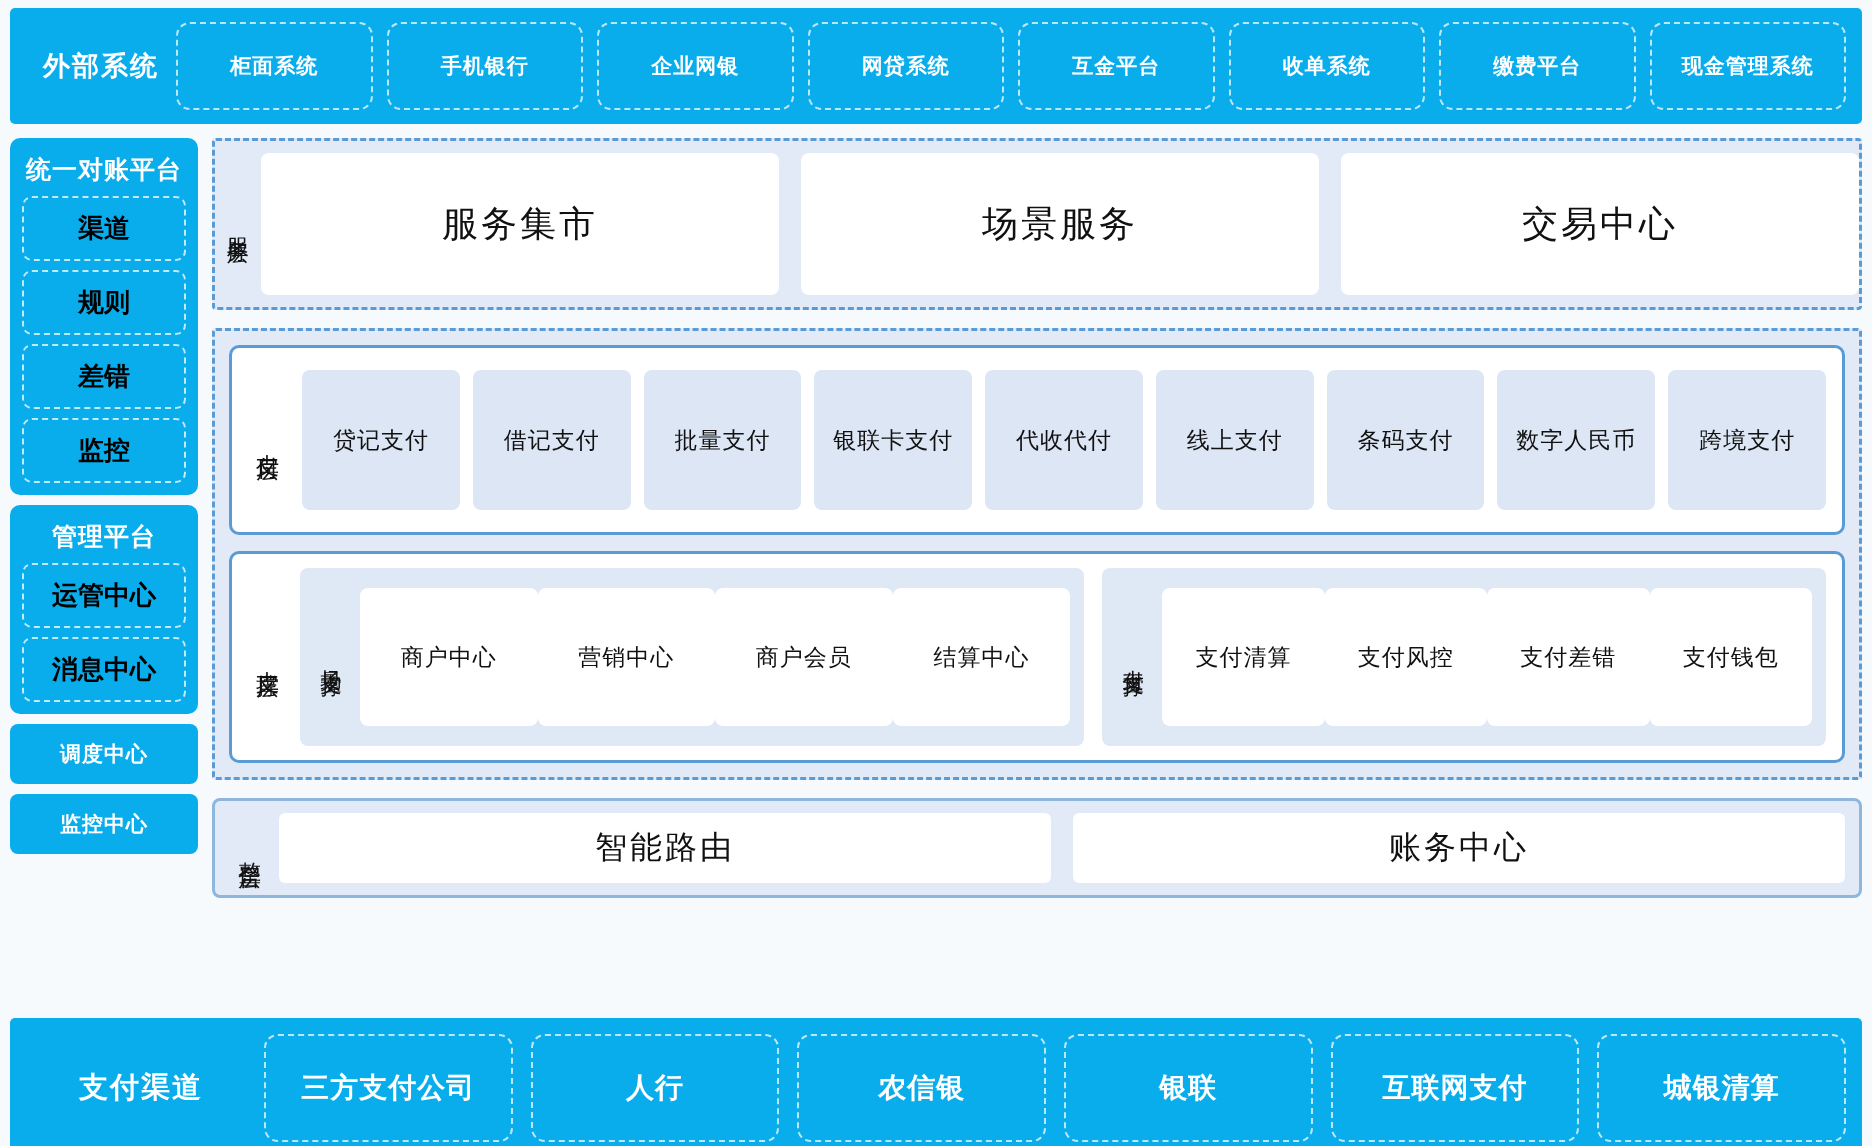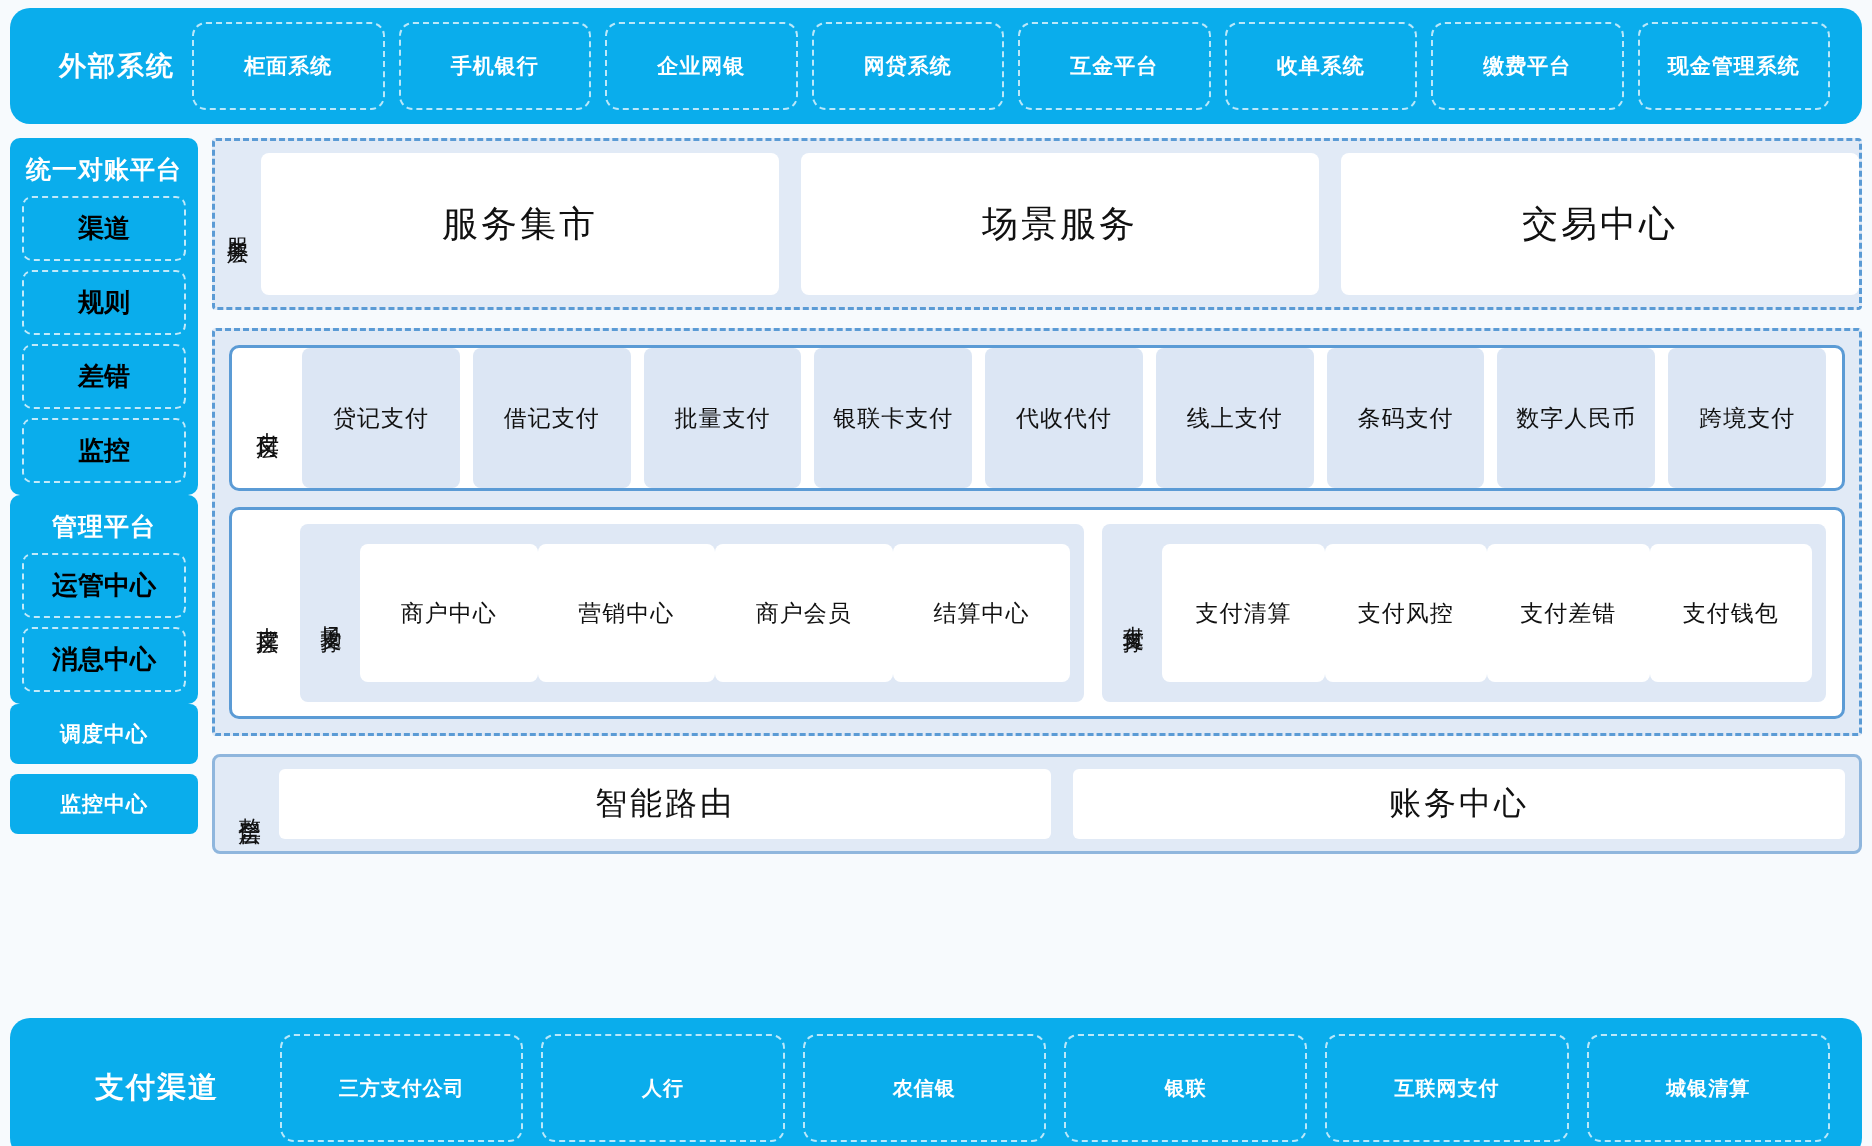--- a/index.html
+++ b/index.html
@@ -7,24 +7,24 @@
     width: 1872px; height: 1146px;
     background: #f7fafd;
     font-family: "Liberation Sans", "DejaVu Sans", sans-serif;
     overflow: hidden;
   }
   .page { position: relative; width: 1872px; height: 1146px; padding: 10px; }
 
   
   .bluebar {
     background: #0aadec;
-    border-radius: 20px;
-    display: flex;
-    align-items: center;
-    padding: 0 32px;
+    border-radius: 5px;
+    display: flex;
+    align-items: center;
+    padding: 0 16px;
   }
   .bluebar .bar-title {
     color: #ffffff;
     font-size: 28px;
     font-weight: 700;
     letter-spacing: 2px;
     text-align: center;
     flex: 0 0 auto;
     padding: 0 22px;
   }
@@ -49,28 +49,29 @@
     justify-content: center;
     letter-spacing: 1px;
   }
 
   #external-bar { position: absolute; left: 10px; top: 8px; width: 1852px; height: 116px; }
   #external-bar .bar-title { font-size: 27px; width: 150px; padding: 0; }
 
   #channel-bar { position: absolute; left: 10px; top: 1018px; width: 1852px; height: 140px; }
   #channel-bar .bar-title { font-size: 29px; width: 230px; padding: 0; }
   #channel-bar .bar-items { gap: 18px; padding: 16px 0 16px 8px; }
-  #channel-bar .chip { font-size: 20px; }
+  #channel-bar .chip { font-size: 28px; }
 
   
   .sidebar { position: absolute; left: 10px; top: 138px; width: 188px; }
   .side-panel {
     background: #0aadec;
     border-radius: 10px;
     padding: 10px 12px 12px;
+    margin-bottom: 10px;
   }
   .side-panel .panel-title {
     color: #fff;
     font-size: 25px;
     font-weight: 700;
     text-align: center;
     letter-spacing: 1px;
     padding: 5px 0 10px;
   }
   .side-panel .panel-item {
@@ -137,21 +138,21 @@
   #mid-sec { margin-top: 18px; padding: 14px; }
 
   .white-card {
     background: #fff;
     border: 3px solid #5b9bd5;
     border-radius: 10px;
     display: flex;
     align-items: center;
     padding: 14px 16px;
   }
-  #pay-card { height: 146px; }
+  #pay-card { height: 190px; }
   #pay-card .vlabel { width: 40px; height: 118px; margin-right: 14px; }
   #pay-card .pay-row { flex: 1 1 auto; display: flex; gap: 13px; height: 140px; }
   #pay-card .pay-tile {
     flex: 1 1 0;
     background: #dce6f4;
     border-radius: 8px;
     display: flex; align-items: center; justify-content: center;
     font-size: 23px; color: #111; letter-spacing: 1px; text-align: center;
   }
 

